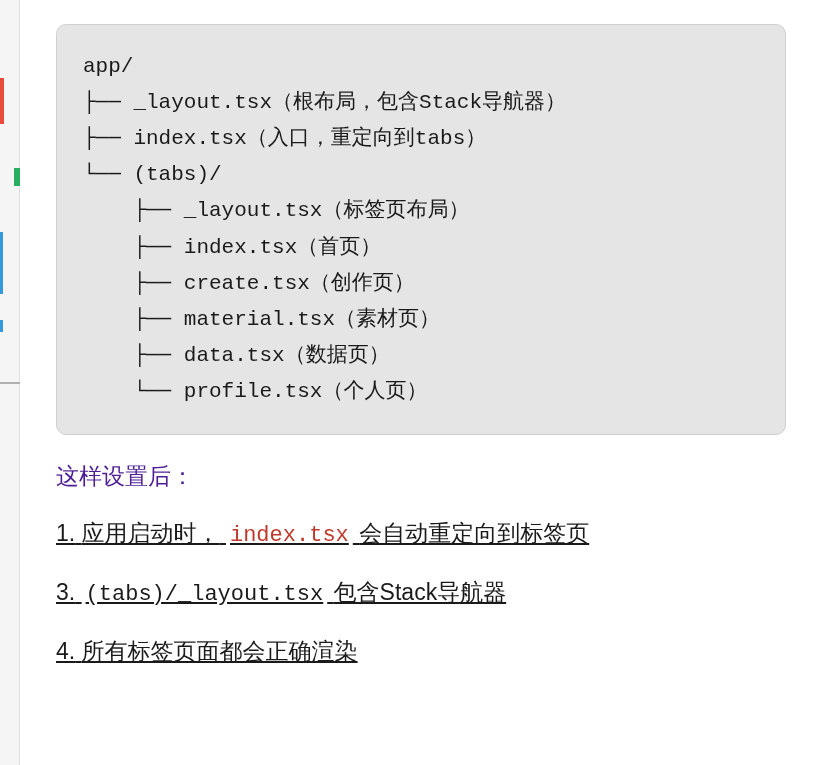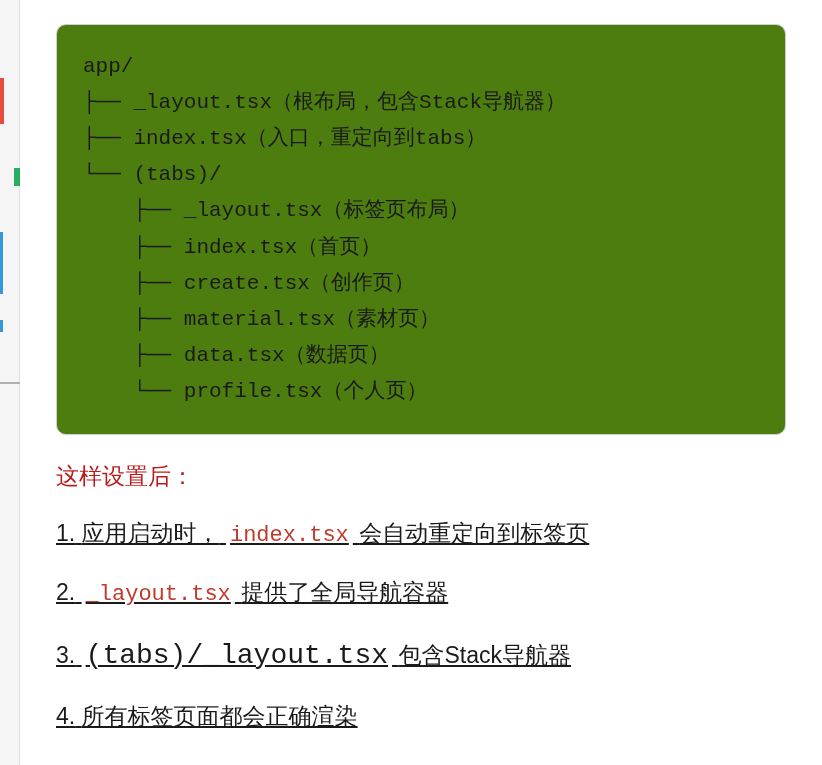--- a/index.html
+++ b/index.html
@@ -75,44 +75,44 @@
     .code-block {
       border: 1px solid #d0d0d0;
       border-radius: 10px;
       padding: 24px 26px;
       font-family: "SF Mono", "Monaco", "Consolas", "Courier New", monospace;
       font-size: 21px;
       line-height: 1.72;
       color: #1a1a1a;
       white-space: pre;
       margin-bottom: 24px;
-      background: #4d7c0f;
+      background: #e5e5e5;
     }
     .after-text {
       font-size: 23px;
-      color: #b91c1c;
+      color: #4c1d95;
       margin-bottom: 22px;
       line-height: 1.5;
     }
     .list-item {
       font-size: 23px;
       color: #1a1a1a;
       margin-bottom: 22px;
       line-height: 1.55;
       text-decoration: underline;
     }
     .inline-code {
       font-family: "SF Mono", "Monaco", "Consolas", "Courier New", monospace;
       color: #c0392b;
       font-size: 22px;
       padding: 0 4px;
     }
     .inline-code-plain {
       font-family: "SF Mono", "Monaco", "Consolas", "Courier New", monospace;
-      font-size: 28px;
+      font-size: 22px;
       padding: 0 4px;
       color: #1a1a1a;
     }
   </style>
 </head>
 <body>
 
 <div class="sidebar">
   <div class="sidebar-marker marker-red"></div>
   <div class="sidebar-marker marker-green1"></div>
@@ -136,25 +136,20 @@
 
   <div class="after-text">这样设置后：</div>
 
   <div class="list-item">
     <span>1.</span>
     <span>应用启动时，</span>
     <span class="inline-code">index.tsx</span>
     <span> 会自动重定向到标签页</span>
   </div>
 
-  <div class="list-item">
-    <span>2.</span>
-    <span class="inline-code">_layout.tsx</span>
-    <span> 提供了全局导航容器</span>
-  </div>
 
   <div class="list-item">
     <span>3.</span>
     <span class="inline-code-plain">(tabs)/_layout.tsx</span>
     <span> 包含Stack导航器</span>
   </div>
 
   <div class="list-item">
     <span>4.</span>
     <span>所有标签页面都会正确渲染</span>

